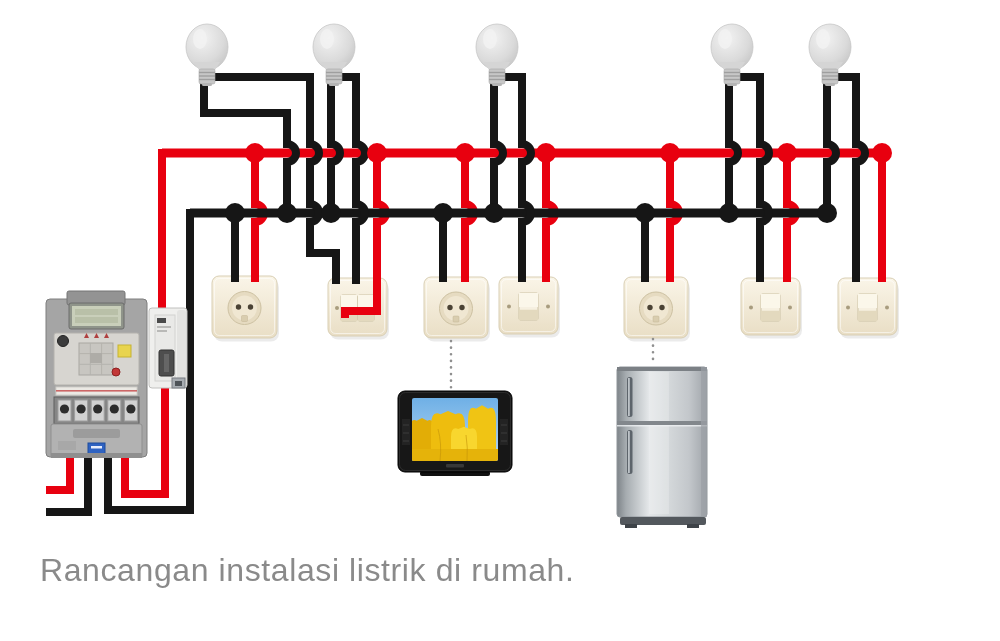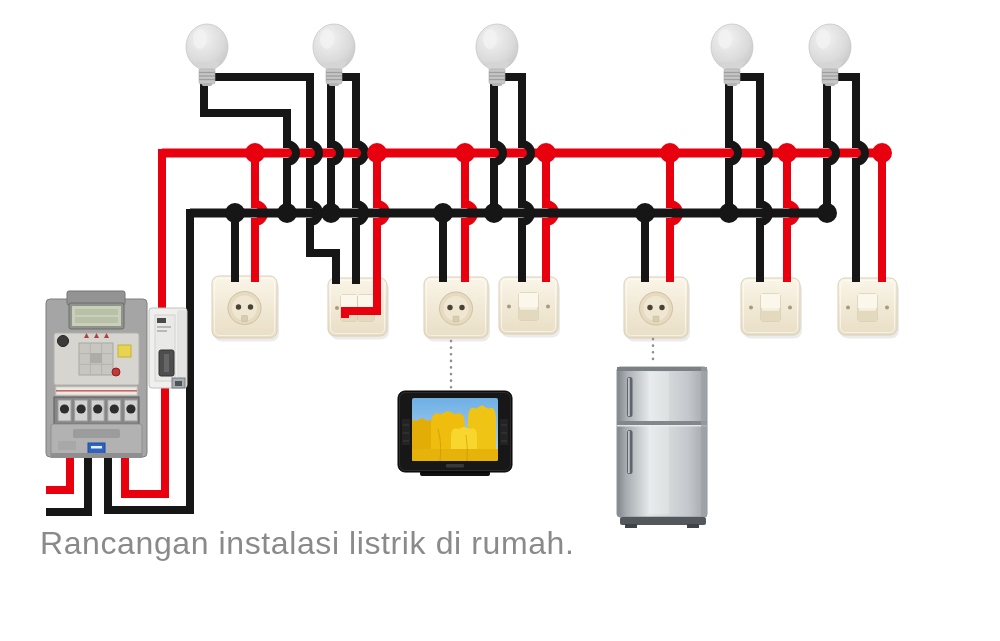--- a/index.html
+++ b/index.html
@@ -3,21 +3,21 @@
 <meta charset="utf-8">
 <style>
   html,body{margin:0;padding:0}
   body{
     width:1000px;height:641px;position:relative;overflow:hidden;
     background:#ffffff;font-family:"Liberation Sans",sans-serif;
   }
   .stage{position:absolute;inset:0}
   svg{position:absolute;left:0;top:0;display:block}
   .caption{
-    position:absolute;left:40px;top:525px;
+    position:absolute;left:40px;top:552px;
     font-size:32px;letter-spacing:.6px;font-weight:400;
     white-space:nowrap;
   }
 </style>
 </head>
 <body style="background: rgb(255, 255, 255);">
 
 <div class="stage">
   <svg id="diagram" xmlns="http://www.w3.org/2000/svg" viewBox="0 0 1000 641" width="1000" height="641">
     <defs>

